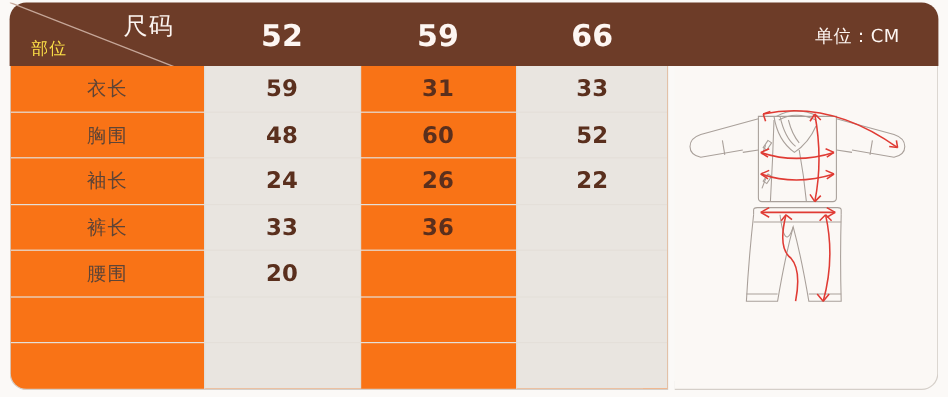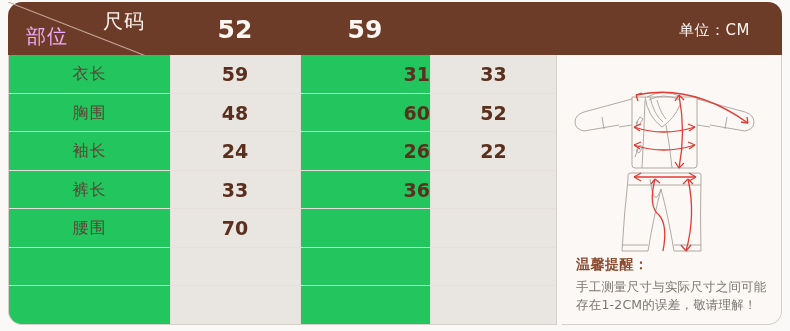--- a/index.html
+++ b/index.html
@@ -20,42 +20,42 @@
   }
   .hdr-split{
     position:absolute;left:0;top:0;width:162px;height:53px;overflow:hidden;
   }
   .hdr-split .diag{
     position:absolute;left:-6px;top:-14px;width:205px;height:82px;
   }
   .hdr-split .diag line{stroke:#c6a799;stroke-width:1.1;}
   .hdr-bu{
     position:absolute;left:18px;bottom:5px;
-    color:#f0abfc;font-size:20px;letter-spacing:1px;
+    color:#fde047;font-size:14px;letter-spacing:1px;
   }
   .hdr-chima{
     position:absolute;left:95px;top:6px;
     color:#fdf6f2;font-size:20px;letter-spacing:1px;
   }
   .hdr-size{
     position:absolute;top:0;height:53px;line-height:56px;
     color:#fdf6f2;font-size:25px;font-weight:bold;text-align:center;
   }
   .hdr-size.s1{left:162px;width:130px;}
   .hdr-size.s2{left:292px;width:130px;}
   .hdr-size.s3{left:422px;width:127px;}
   .hdr-unit{
     position:absolute;right:32px;top:0;height:53px;line-height:56px;
     color:#fdf6f2;font-size:15px;letter-spacing:.5px;
   }
 
   
   .table-wrap{
     position:absolute;left:8px;top:55px;width:549px;height:270px;
-    background:#22c55e;
+    background:#f97316;
     border:1px solid #d5cfc9;border-top:none;
     border-radius:0 0 0 14px;
     box-sizing:border-box;overflow:hidden;
   }
   .col-shade{
     position:absolute;top:0;height:100%;
     background:#e9e5e0;pointer-events:none;
   }
   .col-shade.c52{left:161px;width:130px;}
   .col-shade.c66{left:421px;width:127px;}
@@ -66,21 +66,21 @@
     border-bottom:1px solid #e4dfd9;
     box-sizing:border-box;
   }
   .row:last-child{border-bottom:none;}
   .cell{
     position:absolute;top:0;height:38.5px;line-height:38px;
     text-align:center;box-sizing:border-box;
   }
   .cell.label{left:0;width:161px;color:#5e4436;font-size:16px;letter-spacing:1px;}
   .cell.v1{left:161px;width:130px;}
-  .cell.v2{left:291px;width:130px;text-align:right;}
+  .cell.v2{left:291px;width:130px;}
   .cell.v3{left:421px;width:127px;}
   .cell.val{color:#5a2f1d;font-size:19px;font-weight:bold;}
 
   
   .right-panel{
     position:absolute;left:562px;top:55px;width:220px;height:270px;
     background:#fbf8f5;
     border:1px solid #d5cfc9;border-top:none;border-left:none;
     border-radius:0 0 14px 0;
     box-sizing:border-box;overflow:hidden;
@@ -105,20 +105,21 @@
   <div class="header-bar">
     <div class="hdr-split">
       <svg class="diag" viewBox="0 0 205 82">
         <line x1="6" y1="14" x2="180" y2="82"></line>
       </svg>
       <span class="hdr-bu">部位</span>
       <span class="hdr-chima">尺码</span>
     </div>
     <div class="hdr-size s1">52</div>
     <div class="hdr-size s2">59</div>
+    <div class="hdr-size s3">66</div>
     <div class="hdr-unit">单位：CM</div>
   </div>
 
   <div class="table-wrap">
     <div class="col-shade c52"></div>
     <div class="col-shade c66"></div>
     <div class="vline" style="left:161px;"></div>
     <div class="vline" style="left:291px;"></div>
     <div class="vline" style="left:421px;"></div>
 
@@ -140,21 +141,21 @@
       <div class="cell val v2">26</div>
       <div class="cell val v3">22</div>
     </div>
     <div class="row">
       <div class="cell label">裤长</div>
       <div class="cell val v1">33</div>
       <div class="cell val v2">36</div>
     </div>
     <div class="row">
       <div class="cell label">腰围</div>
-      <div class="cell val v1">70</div>
+      <div class="cell val v1">20</div>
     </div>
     <div class="row">
       <div class="cell label"></div>
       <div class="cell val v1"></div>
       <div class="cell val v2"></div>
       <div class="cell val v3"></div>
     </div>
     <div class="row">
       <div class="cell label"></div>
       <div class="cell val v1"></div>
@@ -224,20 +225,15 @@
 
         <path d="M126 124 Q134 160 124 196"></path>
         <path d="M126 124 l-5 5 M126 124 l5 5"></path>
         <path d="M124 196 l-5 -6 M124 196 l5 -6"></path>
 
         <path d="M93 124 Q86 152 97 160 Q106 170 101 196"></path>
         <path d="M93 124 l-4 5 M93 124 l5 4"></path>
       </g>
     </svg>
 
-    <div class="tips">
-      <div class="tips-title">温馨提醒：</div>
-      <div class="tips-line">手工测量尺寸与实际尺寸之间可能</div>
-      <div class="tips-line">存在1-2CM的误差，敬请理解！</div>
-    </div>
   </div>
 
 </div>
 
 </body></html>

